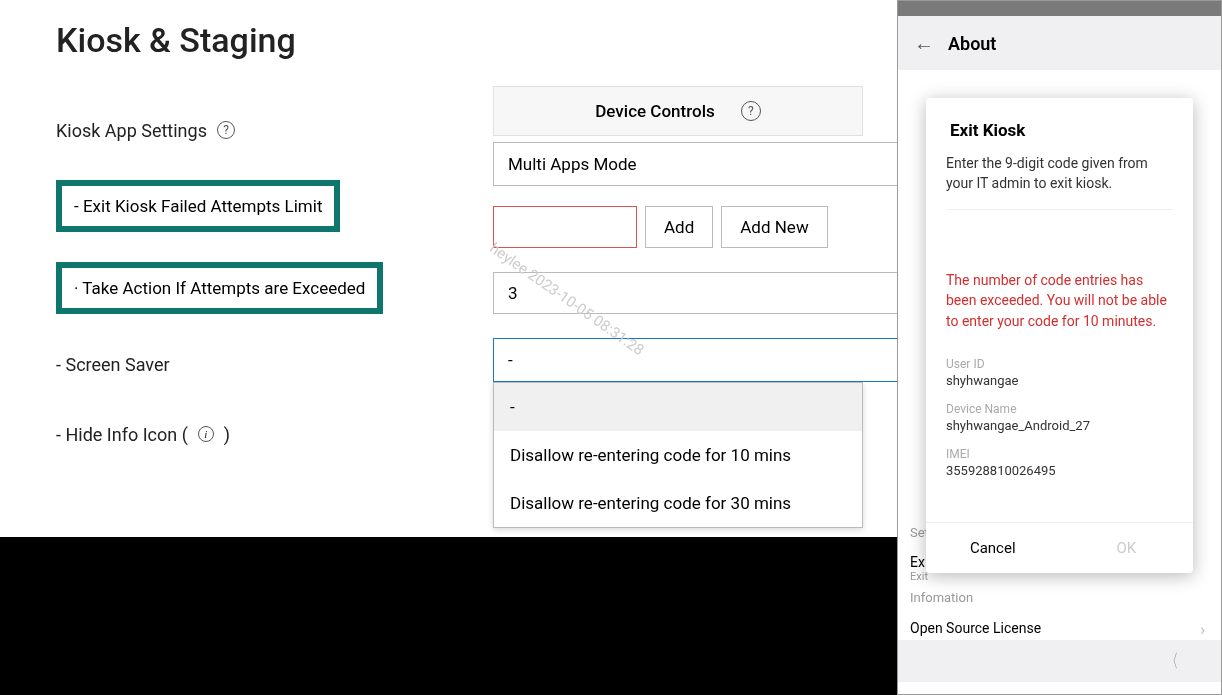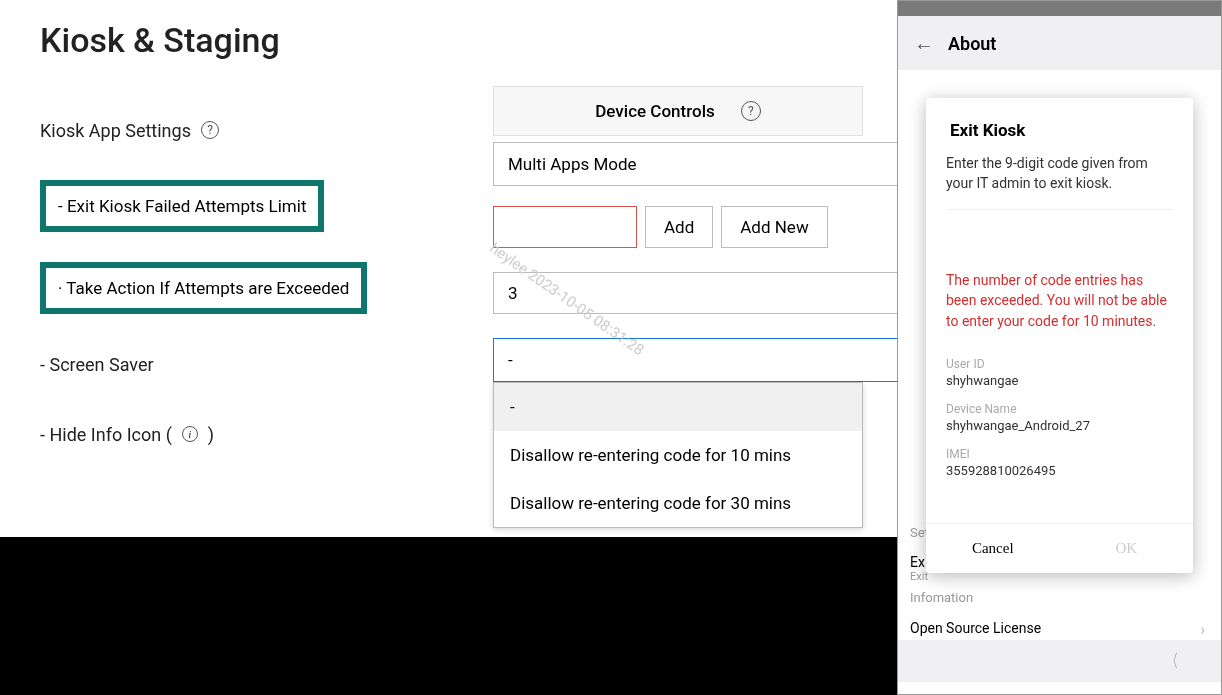--- a/index.html
+++ b/index.html
@@ -1,19 +1,19 @@
 <!DOCTYPE html>
 <html><head>
   <meta charset="utf-8">
   <style>
     * { box-sizing: border-box; margin: 0; padding: 0; font-family: -apple-system, BlinkMacSystemFont, "Segoe UI", Roboto, Arial, sans-serif; }
     body { width: 1222px; height: 695px; background: #000; display: flex; overflow: hidden; }
     
     .left-panel { width: 897px; height: 537px; background: #fff; position: relative; }
-    .left-panel-inner { padding: 20px 40px; }
+    .left-panel-inner { padding: 20px 56px; }
     
     .page-title { font-size: 34px; font-weight: 500; color: #222; margin-bottom: 35px; }
     
     .device-controls-header { position: absolute; left: 493px; top: 86px; width: 370px; background: #f7f7f7; border: 1px solid #e0e0e0; text-align: center; padding: 14px; font-size: 17px; font-weight: 500; display: flex; align-items: center; justify-content: center; gap: 26px; }
     
     .section-row { display: flex; align-items: center; margin-bottom: 30px; min-height: 40px; }
     .section-label { font-size: 18px; color: #222; display: flex; align-items: center; gap: 10px; }
     .section-label .help-icon { width: 18px; height: 18px; }
     
     .help-icon { display: inline-flex; align-items: center; justify-content: center; width: 20px; height: 20px; border: 1.5px solid #555; border-radius: 50%; font-size: 12px; color: #555; font-weight: 400; }
@@ -52,21 +52,21 @@
     
     .modal-scrim { position: absolute; inset: 0; background: rgba(255,255,255,0); }
     .modal-card { position: absolute; left: 28px; top: 28px; right: 28px; height: 475px; background: #fff; border-radius: 4px; box-shadow: 0 3px 18px rgba(0,0,0,0.28); display: flex; flex-direction: column; }
     .modal-title { font-size: 17px; font-weight: 700; padding: 22px 24px 14px; }
     .modal-text { font-size: 14px; color: #333; padding: 0 20px 16px; line-height: 1.4; }
     .modal-error { font-size: 14px; color: #d32f2f; padding: 60px 20px 12px; border-top: 1px solid #eee; margin: 0 20px; padding-left: 0; padding-right: 0; line-height: 1.45; }
     .modal-info { padding: 0 20px; font-size: 13px; }
     .info-label { color: #aaa; font-size: 12px; margin-top: 14px; }
     .info-val { color: #333; margin-top: 2px; }
     .modal-btns { margin-top: auto; display: flex; border-top: 1px solid #eee; }
-    .modal-btn { flex: 1; text-align: center; padding: 16px 0; font-size: 15px; cursor: pointer; font-family: Liberation Serif, serif; }
+    .modal-btn { flex: 1; text-align: center; padding: 16px 0; font-size: 15px; cursor: pointer; }
     .modal-btn.disabled { color: #ccc; cursor: default; }
     
     .bg-section-label { position: absolute; left: 12px; font-size: 13px; color: #999; }
     .bg-row { position: absolute; left: 12px; right: 12px; padding: 10px 0; font-size: 14px; }
     .bg-row .chev { position: absolute; right: 4px; color: #bbb; font-size: 16px; }
     .bg-sub { font-size: 11px; color: #999; }
     
     .nav-bar { height: 42px; background: #f0f0f2; display: flex; align-items: center; justify-content: flex-end; padding: 0 40px; }
     .nav-back { color: #888; font-size: 18px; transform: scaleX(0.7); }
     

